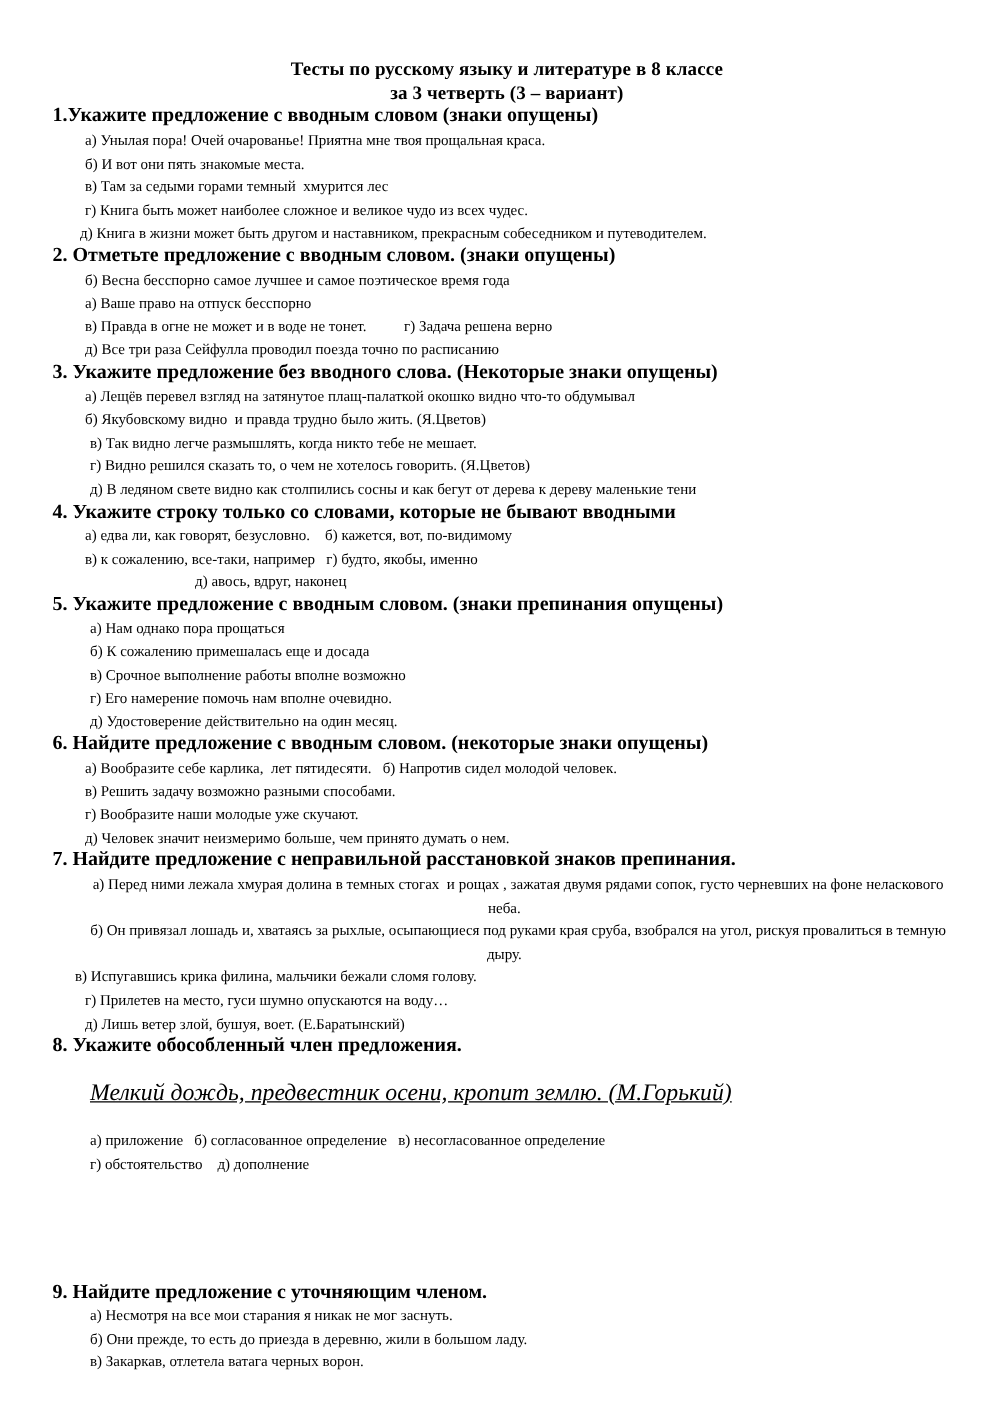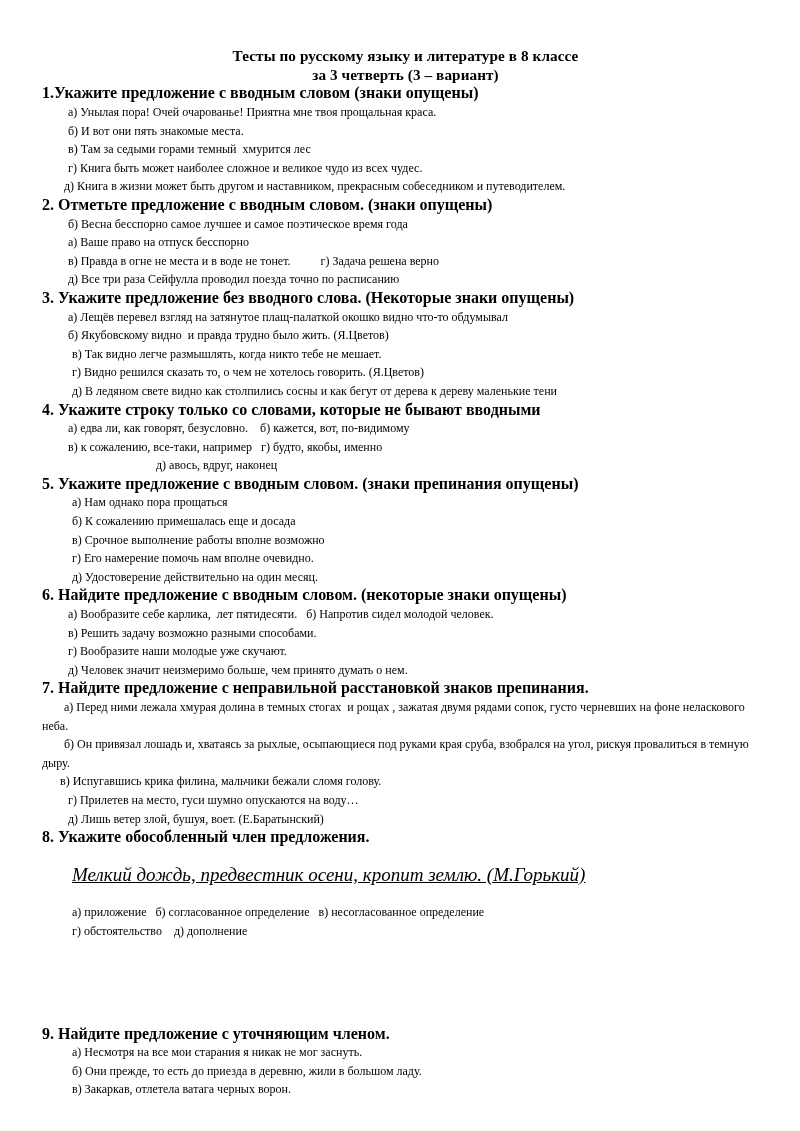--- a/index.html
+++ b/index.html
@@ -58,20 +58,21 @@
   
   .ind-0   { padding-left: 0px; }
   .ind-1   { padding-left: 22px; }
   .ind-2   { padding-left: 26px; }
   .ind-3   { padding-left: 30px; }
   .ind-4   { padding-left: 18px; }
   .ind-big { padding-left: 114px; }
   .hang-wide {
     padding-left: 0px;
     text-indent: 22px;
+    text-align: center;
   }
 
   .ital-under {
     font-style: italic;
     text-decoration: underline;
     padding-left: 30px;
     font-size: 19px;
     line-height: 18.6px;
     white-space: pre-wrap;
   }
@@ -94,21 +95,21 @@
     <p class="opt ind-2">б) И вот они пять знакомые места.</p>
     <p class="opt ind-2">в) Там за седыми горами темный  хмурится лес</p>
     <p class="opt ind-2">г) Книга быть может наиболее сложное и великое чудо из всех чудес.</p>
     <p class="opt ind-1">д) Книга в жизни может быть другом и наставником, прекрасным собеседником и путеводителем.</p>
   </div>
 
   <div class="q-block">
     <p class="q-head ind-0">2. Отметьте предложение с вводным словом. (знаки опущены)</p>
     <p class="opt ind-2">б) Весна бесспорно самое лучшее и самое поэтическое время года</p>
     <p class="opt ind-2">а) Ваше право на отпуск бесспорно</p>
-    <p class="opt ind-2">в) Правда в огне не места и в воде не тонет.          г) Задача решена верно</p>
+    <p class="opt ind-2">в) Правда в огне не может и в воде не тонет.          г) Задача решена верно</p>
     <p class="opt ind-2">д) Все три раза Сейфулла проводил поезда точно по расписанию</p>
   </div>
 
   <div class="q-block">
     <p class="q-head ind-0">3. Укажите предложение без вводного слова. (Некоторые знаки опущены)</p>
     <p class="opt ind-2">а) Лещёв перевел взгляд на затянутое плащ-палаткой окошко видно что-то обдумывал</p>
     <p class="opt ind-2">б) Якубовскому видно  и правда трудно было жить. (Я.Цветов)</p>
     <p class="opt ind-3">в) Так видно легче размышлять, когда никто тебе не мешает.</p>
     <p class="opt ind-3">г) Видно решился сказать то, о чем не хотелось говорить. (Я.Цветов)</p>
     <p class="opt ind-3">д) В ледяном свете видно как столпились сосны и как бегут от дерева к дереву маленькие тени</p>

